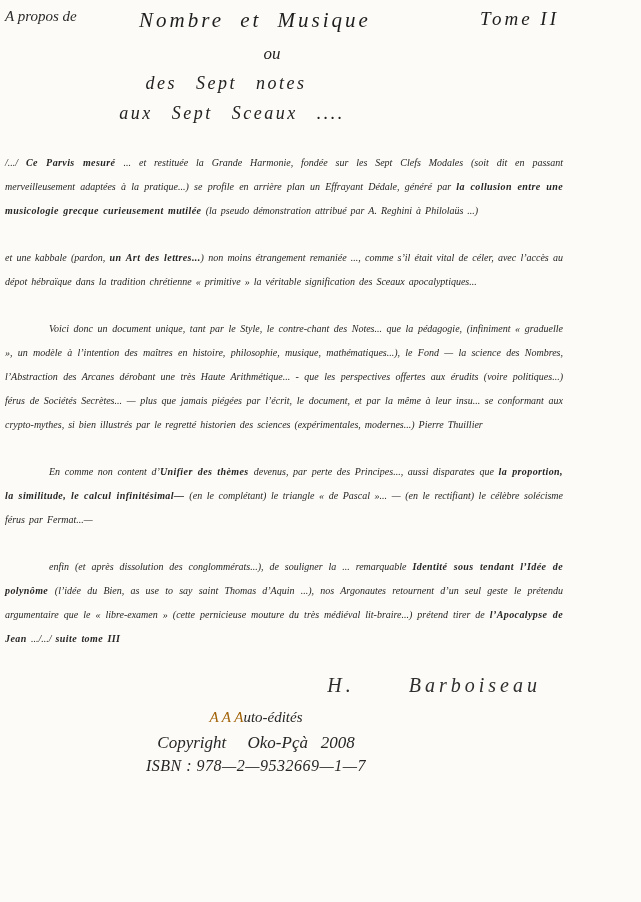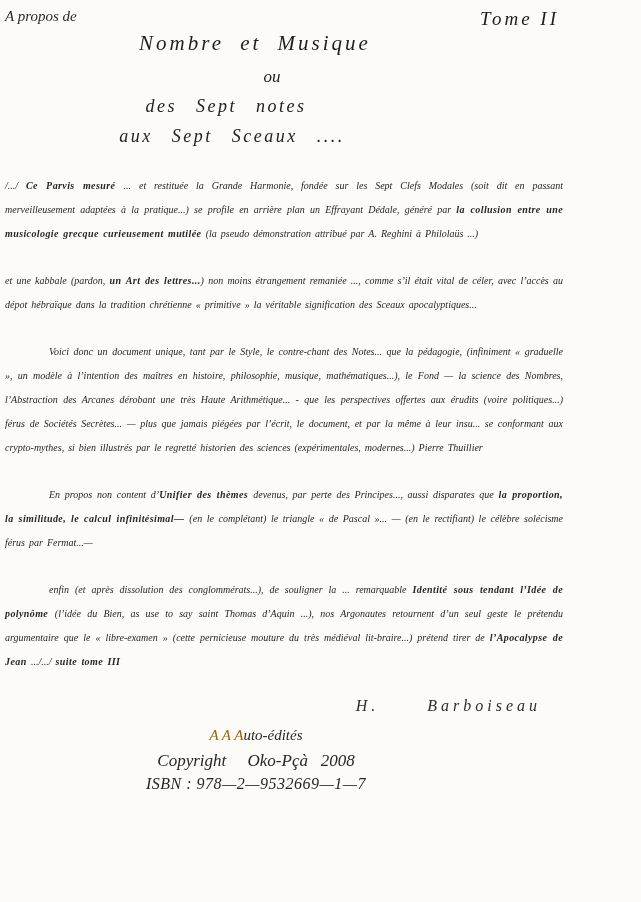--- a/index.html
+++ b/index.html
@@ -28,21 +28,20 @@
     color: #2a2a2a;
   }
   .title {
     flex: 1 1 auto;
     text-align: center;
     font-size: 21px;
     letter-spacing: 3px;
     word-spacing: 8px;
     color: #1e1e1e;
     transform: translateX(-42px);
-    margin-top: 23px;
   }
   .tome {
     flex: 0 0 120px;
     text-align: right;
     font-size: 19px;
     letter-spacing: 3px;
     padding-right: 4px;
     color: #1e1e1e;
     font-style: italic;
   }
@@ -58,21 +57,21 @@
     margin: 0 0 23px 0;
     word-spacing: 1.5px;
   }
   .para.first { margin-top: 27px; }
   .para.indent { text-indent: 44px; }
   .b { font-weight: 700; letter-spacing: 0.4px; }
   
   .signature {
     text-align: right;
     padding-right: 22px;
-    font-size: 16px;
+    font-size: 20px;
     letter-spacing: 4px;
     white-space: pre;
     margin-top: 16px;
     color: #2e2e2e;
   }
   
   .footer {
     margin-top: 12px;
     text-align: center;
     transform: translateX(-28px);
@@ -102,21 +101,21 @@
 
   <p class="para">
     <span>et une kabbale (pardon, </span><span class="b">un Art des lettres...</span><span>) non moins étrangement remaniée ..., comme s’il était vital de céler, avec l’accès au dépot hébraïque dans la tradition chrétienne « primitive » la véritable signification des Sceaux apocalyptiques...</span>
   </p>
 
   <p class="para indent">
     <span>Voici donc un document unique, tant par le Style, le contre-chant des Notes... que la pédagogie, (infiniment « graduelle », un modèle à l’intention des maîtres en histoire, philosophie, musique, mathématiques...), le Fond — la science des Nombres, l’Abstraction des Arcanes dérobant une très Haute Arithmétique... - que les perspectives offertes aux érudits (voire politiques...) férus de Sociétés Secrètes... — plus que jamais piégées par l’écrit, le document, et par la même à leur insu... se conformant aux crypto-mythes, si bien illustrés par le regretté historien des sciences (expérimentales, modernes...) Pierre Thuillier</span>
   </p>
 
   <p class="para indent">
-    <span>En propos non content d’</span><span class="b">Unifier des thèmes </span><span>devenus, par perte des Principes..., aussi disparates que </span><span class="b">la proportion, la similitude, le calcul infinitésimal— </span><span>(en le complétant) le triangle « de Pascal »... — (en le rectifiant) le célèbre solécisme férus par Fermat...—</span>
+    <span>En comme non content d’</span><span class="b">Unifier des thèmes </span><span>devenus, par perte des Principes..., aussi disparates que </span><span class="b">la proportion, la similitude, le calcul infinitésimal— </span><span>(en le complétant) le triangle « de Pascal »... — (en le rectifiant) le célèbre solécisme férus par Fermat...—</span>
   </p>
 
   <p class="para indent">
     <span>enfin (et après dissolution des conglommérats...), de souligner la ... remarquable </span><span class="b">Identité sous tendant l’Idée de polynôme </span><span>(l’idée du Bien, as use to say saint Thomas d’Aquin ...), nos Argonautes retournent d’un seul geste le prétendu argumentaire que le « libre-examen » (cette pernicieuse mouture du très médiéval  lit-braire...) prétend tirer de </span><span class="b">l’Apocalypse de Jean </span><span>.../.../ </span><span class="b">suite tome III</span>
   </p>
 
   <div class="signature">H.      Barboiseau</div>
 
   <div class="footer">
     <div class="pub"><span class="faded">A A A</span><span>uto-édités</span></div>

